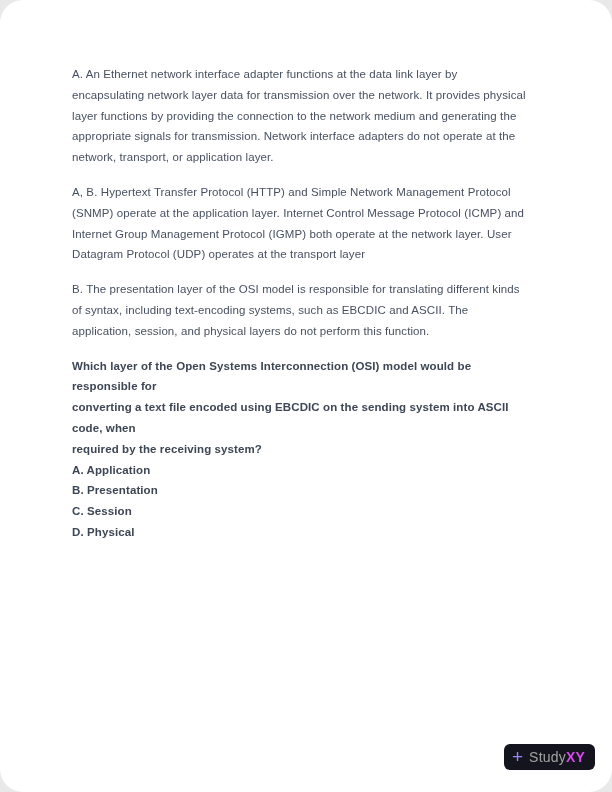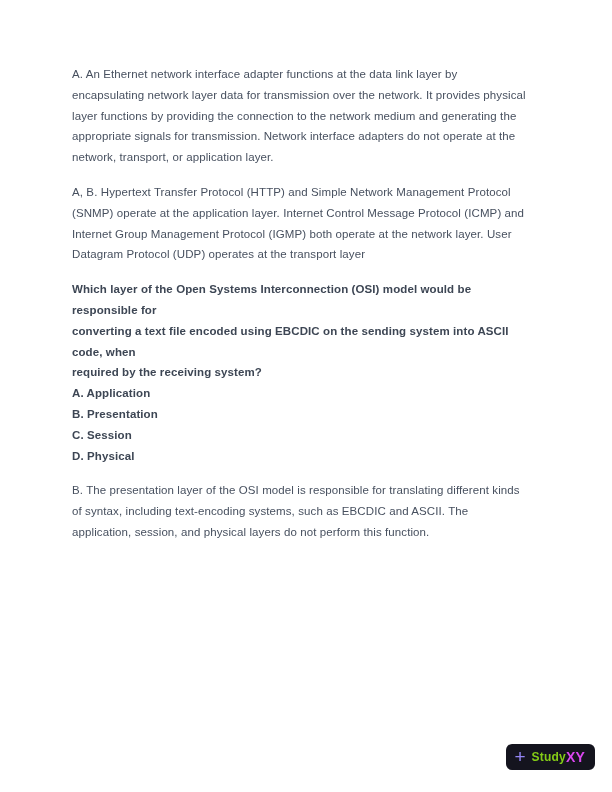--- a/index.html
+++ b/index.html
@@ -4,20 +4,21 @@
 <style>
   html, body { margin: 0; padding: 0; background: #e9e9e9; }
   .page {
     position: relative;
     width: 612px;
     height: 792px;
     margin: 0 auto;
     background: #ffffff;
     font-family: "Liberation Sans", sans-serif;
     overflow: hidden;
+    border-radius: 23px;
   }
   .content {
     position: absolute;
     left: 72px;
     top: 64px;
     width: 482px;
   }
   .block {
     font-size: 11.5px;
     line-height: 20.8px;
@@ -43,23 +44,23 @@
   }
   .plus-icon {
     color: #9486f5;
     font-size: 19px;
     font-weight: 400;
     line-height: 1;
     margin-right: 6px;
     transform: translateY(-1px);
   }
   .logo-text {
-    font-size: 12px;
-    font-weight: 700;
-    color: #84cc16;
+    font-size: 14px;
+    font-weight: 400;
+    color: #a3a3a3;
     letter-spacing: 0.2px;
   }
   .logo-accent {
     color: #d946ef;
     font-size: 14px;
     font-weight: 700;
     letter-spacing: 0.2px;
   }
 </style>
 </head>
@@ -73,33 +74,33 @@
 layer functions by providing the connection to the network medium and generating the
 appropriate signals for transmission. Network interface adapters do not operate at the
 network, transport, or application layer.</div>
 
 
     <div class="block answer">A, B. Hypertext Transfer Protocol (HTTP) and Simple Network Management Protocol
 (SNMP) operate at the application layer. Internet Control Message Protocol (ICMP) and
 Internet Group Management Protocol (IGMP) both operate at the network layer. User
 Datagram Protocol (UDP) operates at the transport layer</div>
 
+    <div class="block answer">B. The presentation layer of the OSI model is responsible for translating different kinds
+of syntax, including text-encoding systems, such as EBCDIC and ASCII. The
+application, session, and physical layers do not perform this function.</div>
+
     <div class="block question">Which layer of the Open Systems Interconnection (OSI) model would be
 responsible for
 converting a text file encoded using EBCDIC on the sending system into ASCII
 code, when
 required by the receiving system?
 A. Application
 B. Presentation
 C. Session
 D. Physical</div>
-
-    <div class="block answer">B. The presentation layer of the OSI model is responsible for translating different kinds
-of syntax, including text-encoding systems, such as EBCDIC and ASCII. The
-application, session, and physical layers do not perform this function.</div>
   </div>
 
   <div class="logo-badge">
     <span class="plus-icon">+</span>
     <span class="logo-text">Study</span>
     <span class="logo-accent">XY</span>
   </div>
 
 </div>
 

